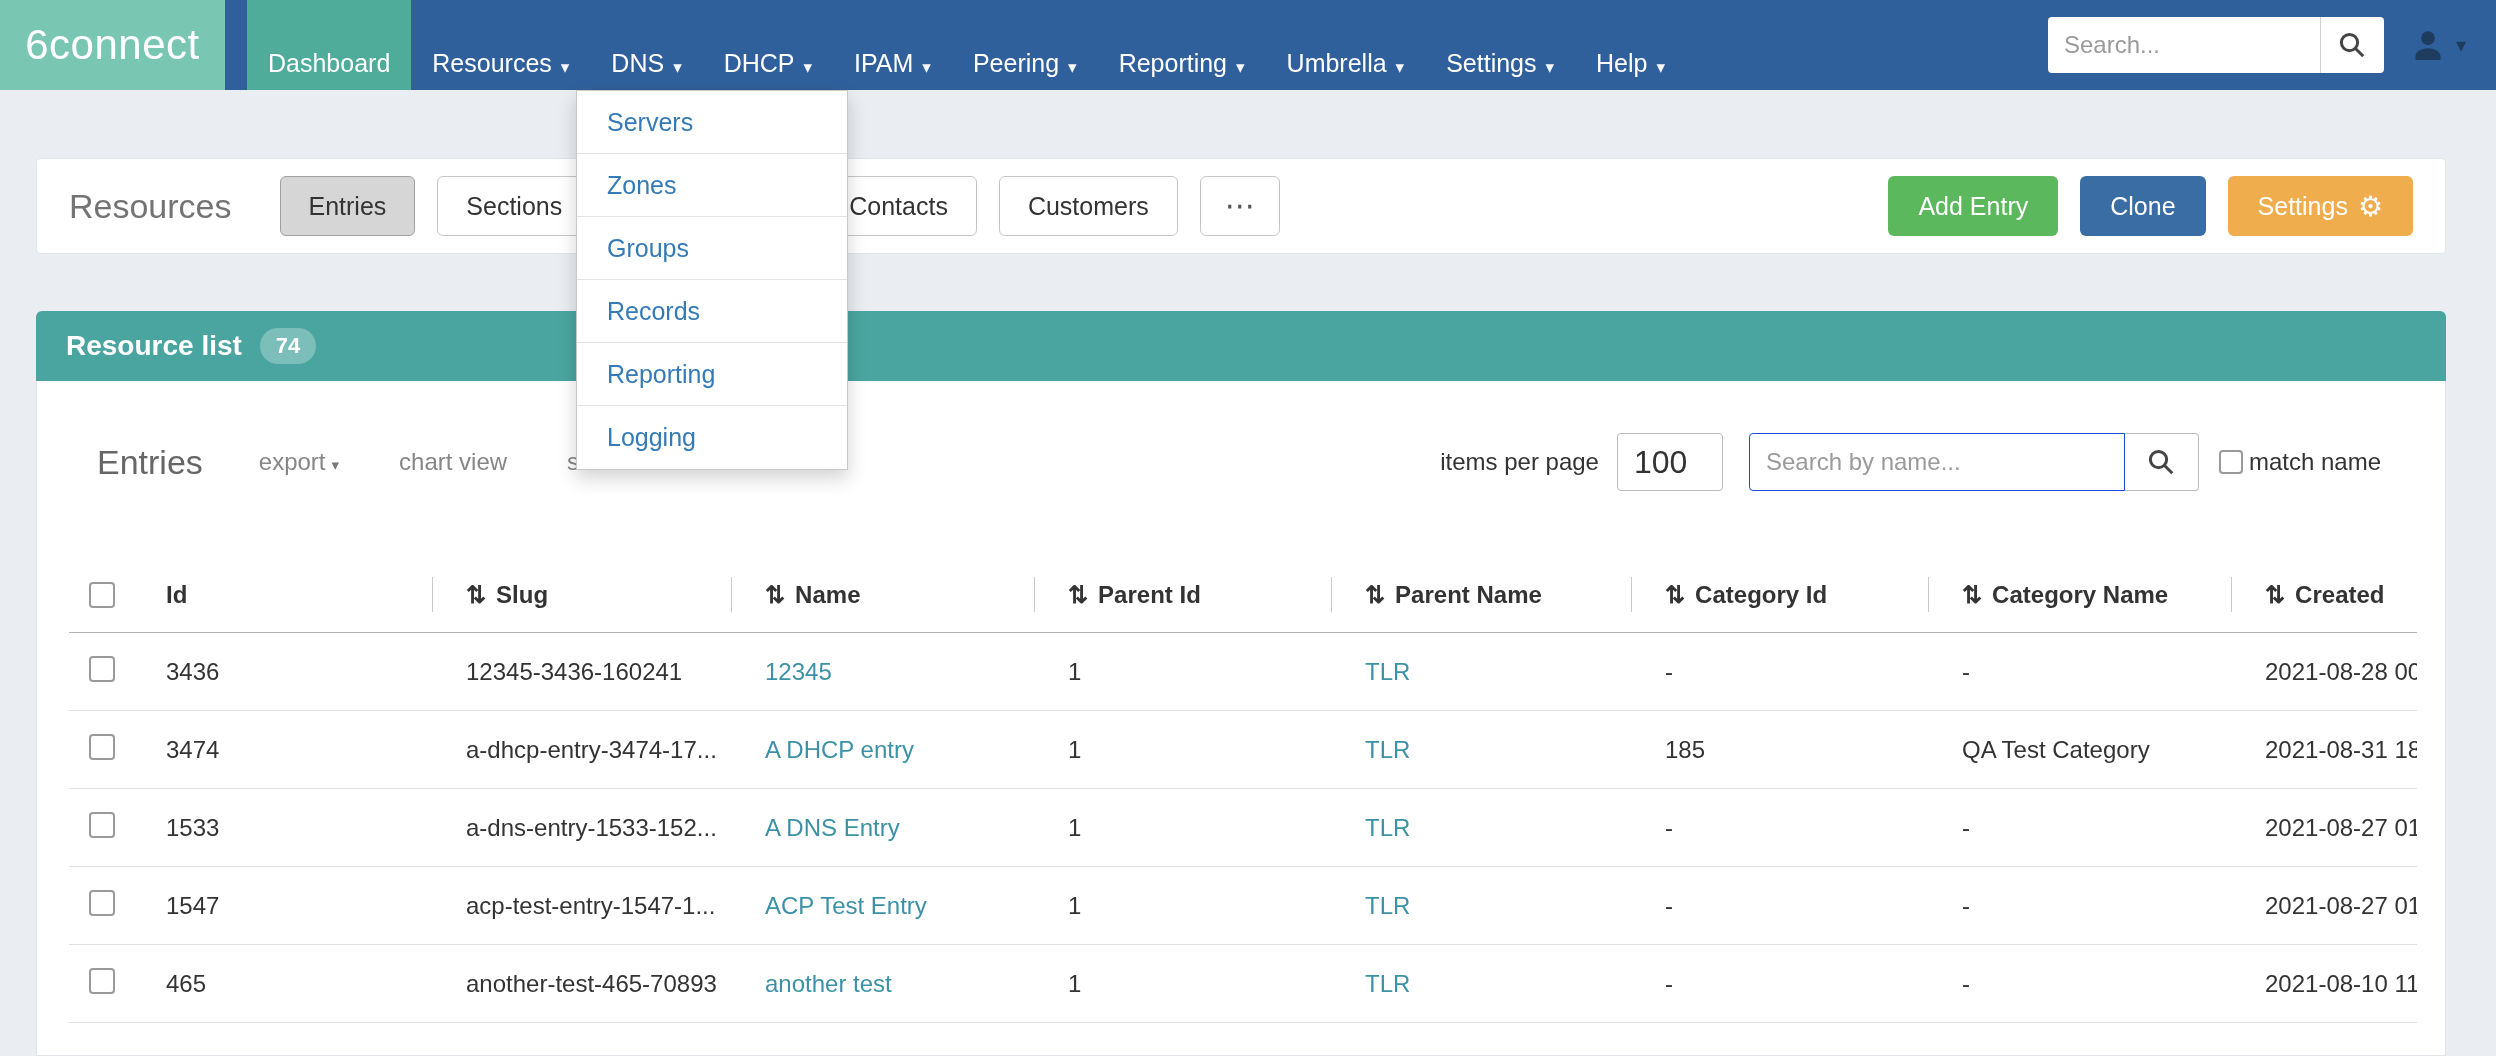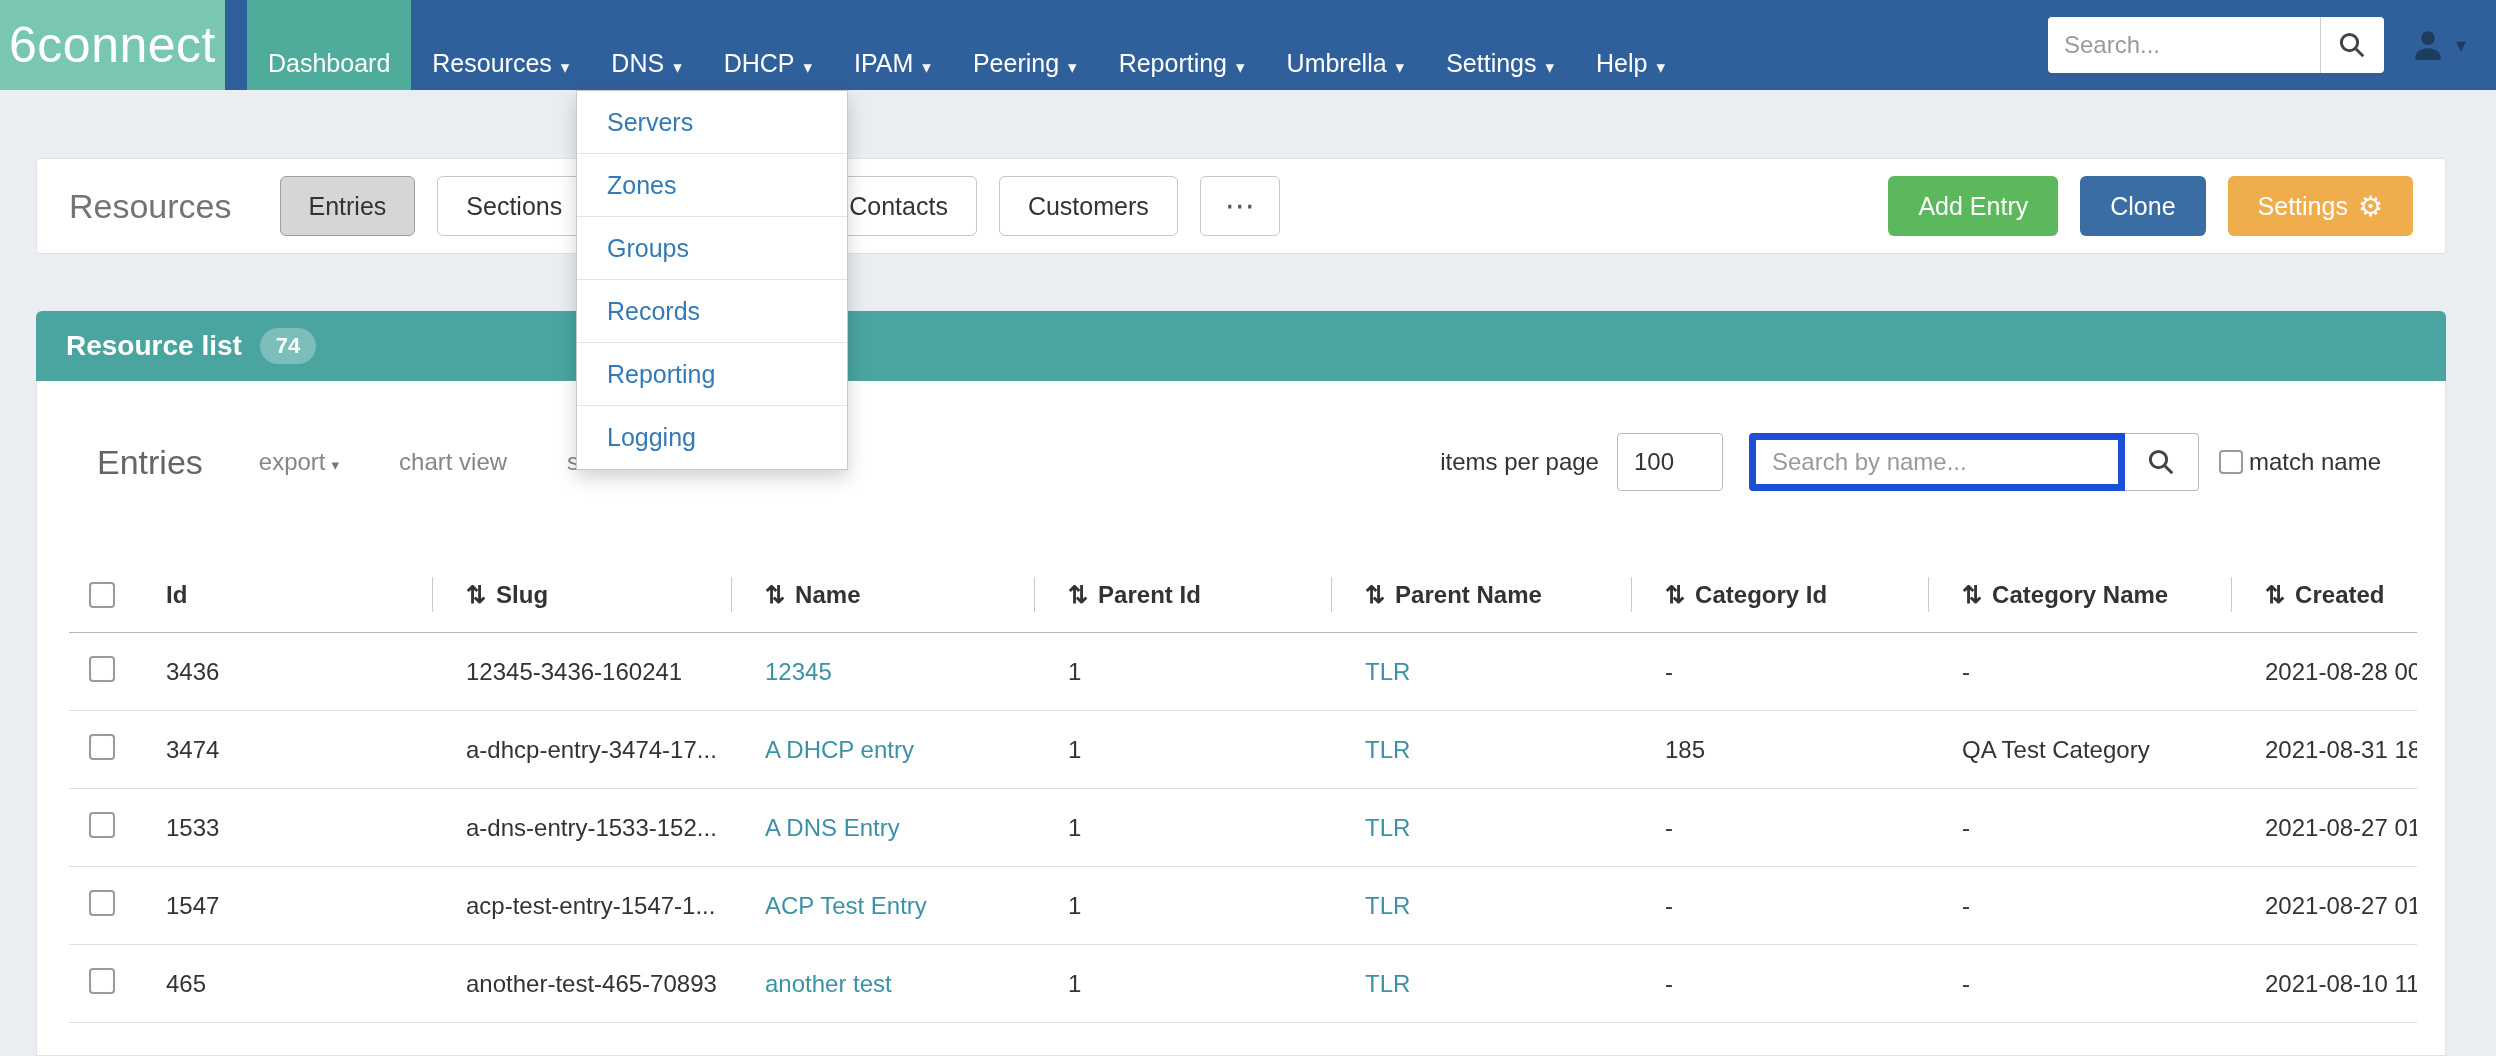--- a/index.html
+++ b/index.html
@@ -17,21 +17,21 @@
     display: flex;
     align-items: center;
     position: relative;
     z-index: 10;
   }
   .logo {
     width: 225px; height: 100%;
     background: var(--c-brand, #79c7b2);
     color: #fff;
     display: flex; align-items: center; justify-content: center;
-    font-size: 50px; font-weight: 500; letter-spacing: 0.5px;
+    font-size: 42px; font-weight: 500; letter-spacing: 0.5px;
     cursor: pointer;
   }
   .nav-items { display: flex; height: 100%; margin-left: 22px; }
   .nav-item {
     display: flex; align-items: flex-end; gap: 9px;
     padding: 12px 21px; height: 100%;
     color: #fff; font-size: 25px; cursor: pointer; white-space: nowrap;
   }
   .nav-item.active { background: var(--c-nav-active, #4fab9a); }
   .nav-item .caret { font-size: 17px; opacity: 0.95; }
@@ -123,26 +123,26 @@
   }
   .list-heading { font-size: 34px; font-weight: normal; color: #666; margin-right: 56px; }
   .glink { font-size: 24px; color: #868686; cursor: pointer; white-space: nowrap; }
   .glink .caret { font-size: 15px; color: #777; margin-left: 6px; }
   .glink + .glink { margin-left: 60px; }
   .controls-right { margin-left: auto; display: flex; align-items: center; }
   .ipp-label { font-size: 24px; color: #333; }
   .ipp-input {
     width: 106px; height: 58px; margin-left: 18px;
     border: 1px solid #bbb; border-radius: 4px;
-    font-size: 24px; color: #333; padding: 0 16px;
+    font-size: 32px; color: #333; padding: 0 16px;
     font-family: "Liberation Sans", sans-serif; outline: none;
   }
   .name-search { display: flex; margin-left: 26px; height: 58px; }
   .name-search input {
-    width: 376px; height: 58px; border: 7px solid #1d4ed8; border-radius: 4px 0 0 4px;
+    width: 376px; height: 58px; border: 1px solid #1d4ed8; border-radius: 4px 0 0 4px;
     font-size: 24px; padding: 0 16px; color: #444; outline: none;
     font-family: "Liberation Sans", sans-serif;
   }
   .name-search input::placeholder { color: #9a9a9a; }
   .name-search button {
     width: 74px; background: #fff; border: 1px solid #bbb; border-left: none;
     border-radius: 0 4px 4px 0; cursor: pointer;
     display: flex; align-items: center; justify-content: center;
   }
   .match-name { display: flex; align-items: center; gap: 6px; margin-left: 20px; }

